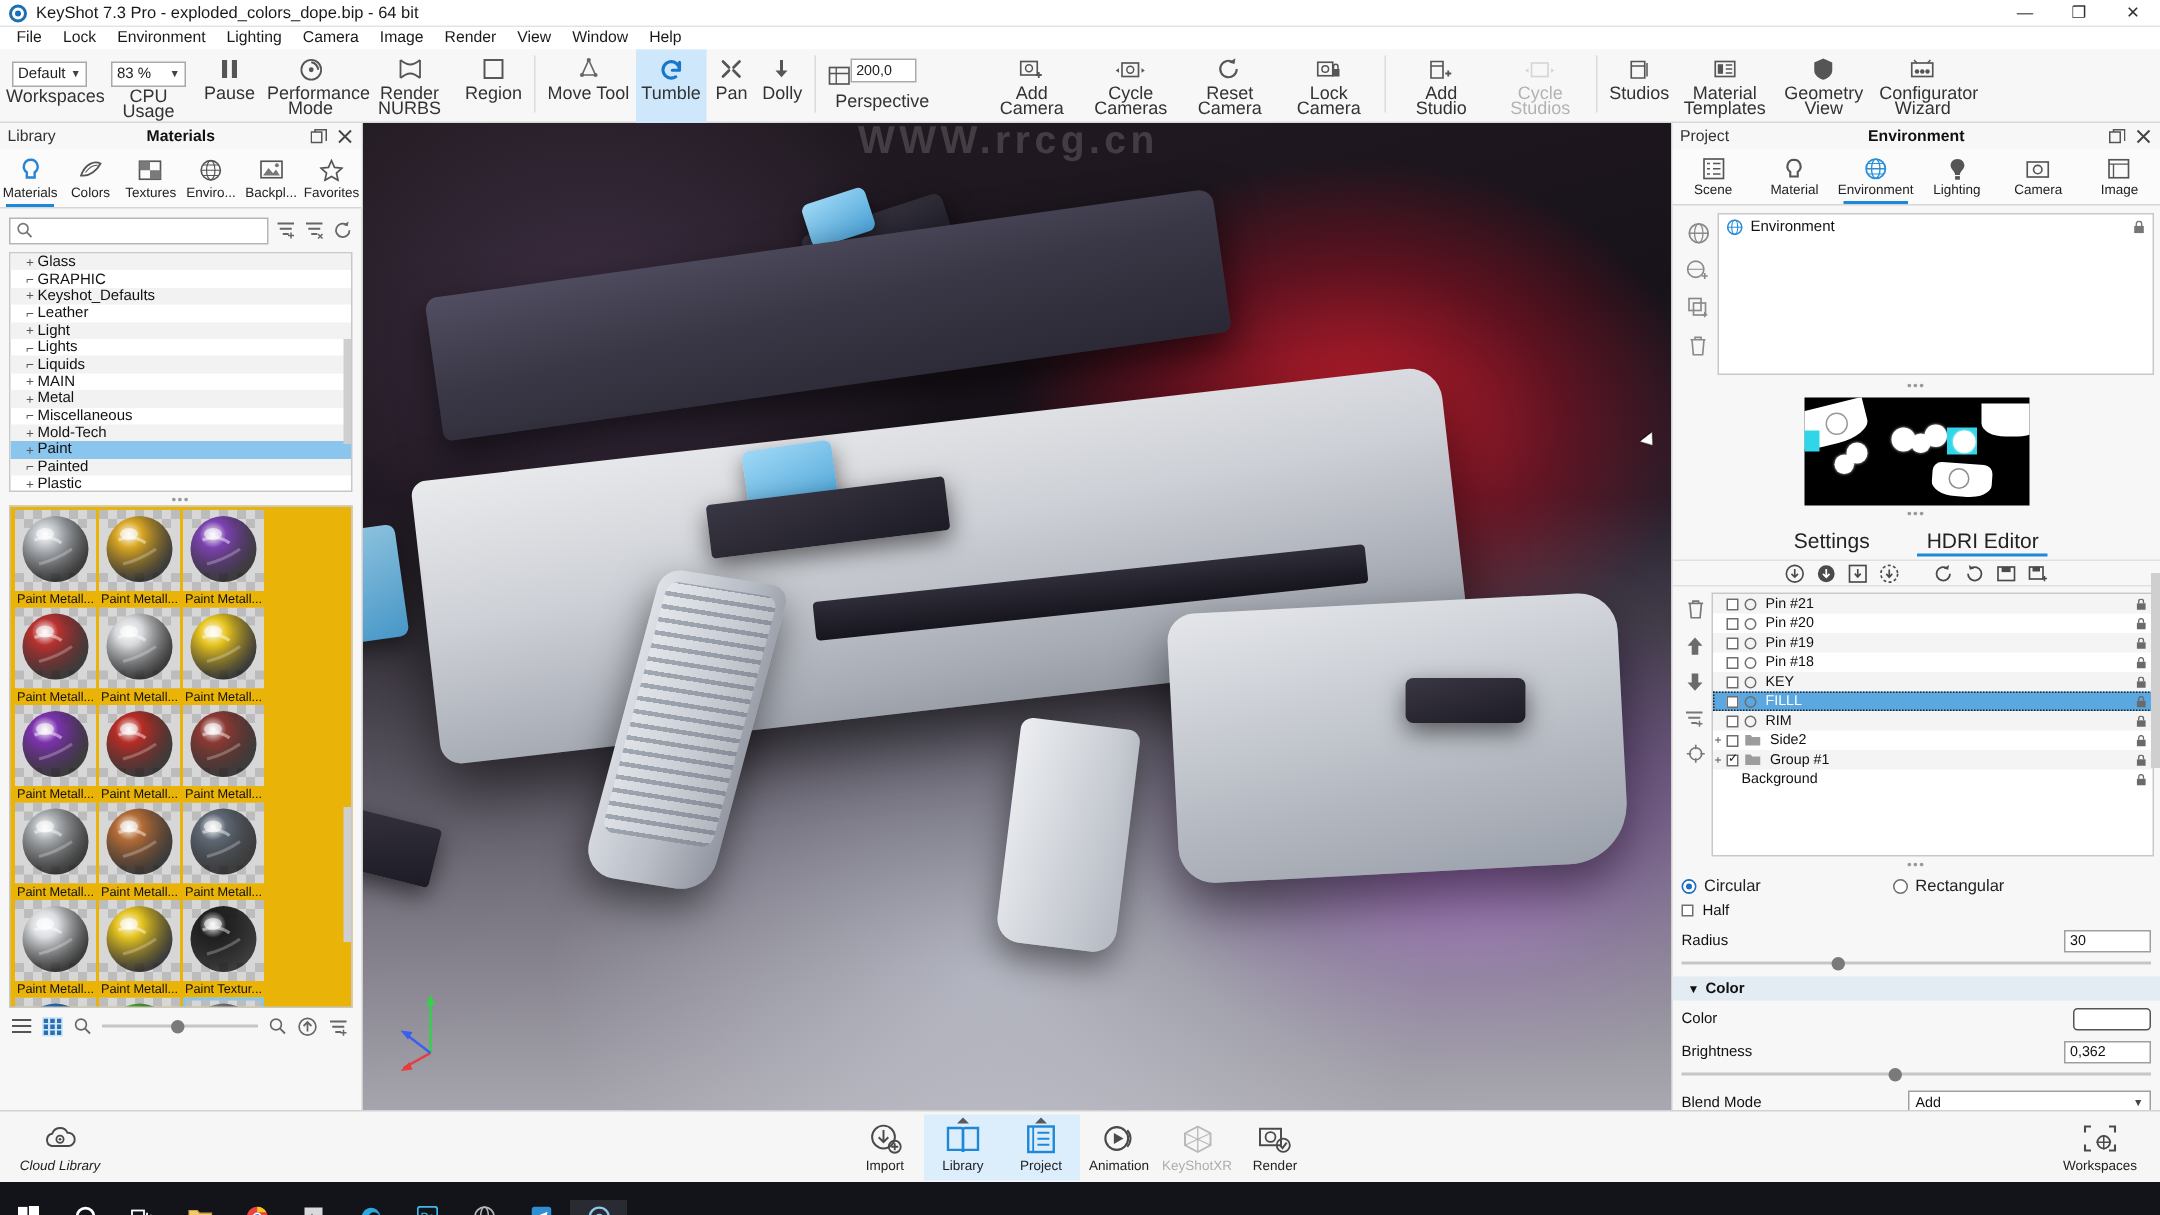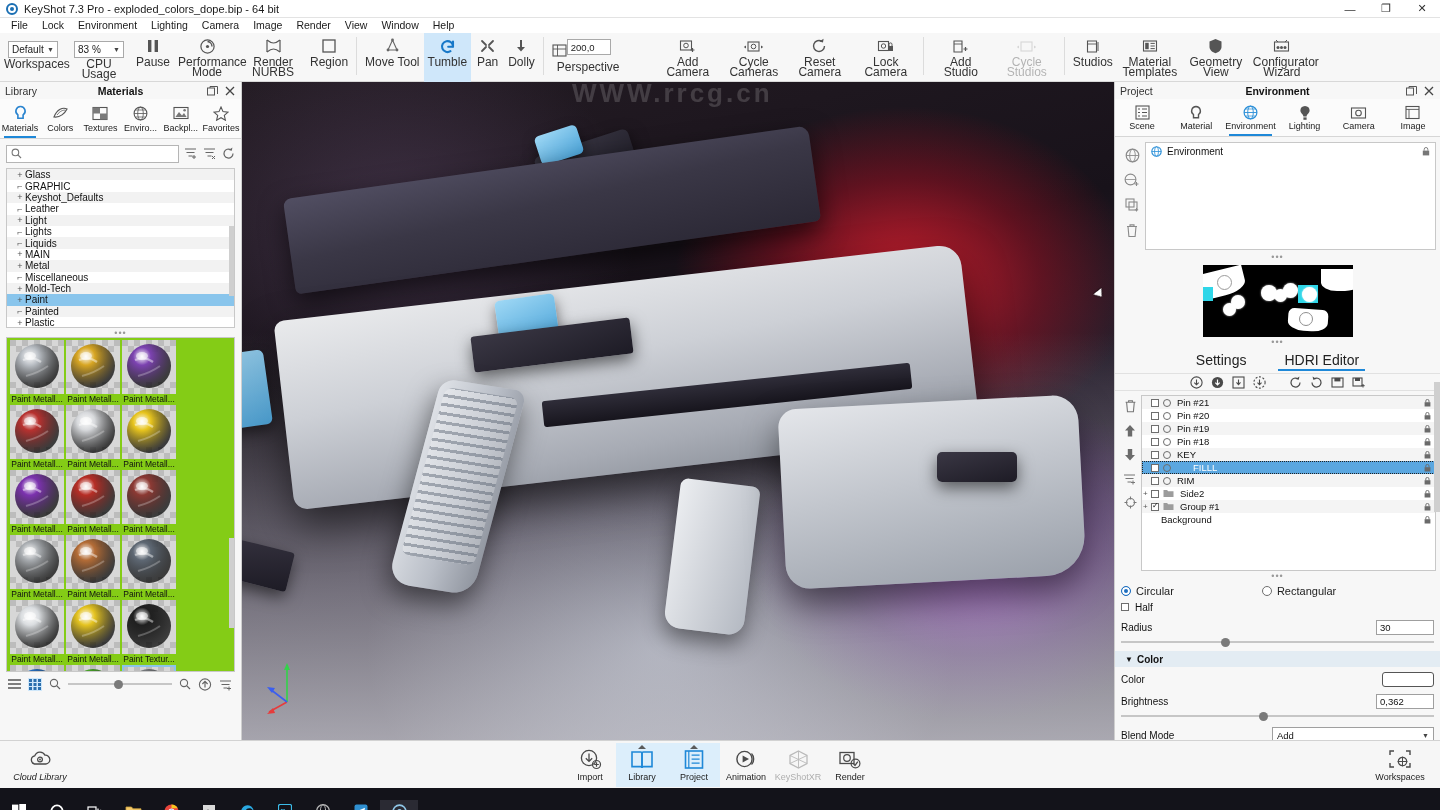--- a/index.html
+++ b/index.html
@@ -69,21 +69,21 @@
   .srIcon{ color:#777; font-size:10px; }
   .tree{ margin:0 6px; height:160px; border:1px solid #c8c8c8; background:#fff; overflow:hidden;
     position:relative; }
   .trow{ height:11.4px; display:flex; align-items:center; font-size:10px; padding-left:8px; color:#111; }
   .trow:nth-child(even){ background:#f2f2f2; }
   .trow.sel{ background:#89c5ec; }
   .texp{ width:10px; color:#555; font-size:9px; text-align:center; }
   .tscroll{ position:absolute; right:0; top:36%; width:5px; height:70px; background:#cfcfcf; }
   .dotgrip{ height:9px; display:flex; align-items:center; justify-content:center;
     color:#999; letter-spacing:1px; font-size:9px; }
-  .grid{ margin:0 6px; height:335px; border:1px solid #c8c8c8; background:#84cc16;
+  .grid{ margin:0 6px; height:335px; border:1px solid #c8c8c8; background:#eab308;
     overflow:hidden; position:relative; }
   .gridinner{ display:flex; flex-wrap:wrap; padding:2px 2px 0 2px; width:226px; }
   .cell{ width:54px; margin:0 1px 1px 1px; }
   .sph{ width:54px; height:54px; display:block; }
   .cellLabel{ font-size:8.5px; color:#111; text-align:center; line-height:10px;
     white-space:nowrap; overflow:hidden; }
   .cell.sel .sph{ outline:2px solid #8bc4e8; outline-offset:-2px; }
   .gscroll{ position:absolute; right:0; top:200px; width:5px; height:90px; background:#cfcfcf; }
   .libfoot{ height:24px; display:flex; align-items:center; padding:0 8px; gap:7px; }
   .zslider{ flex:1; height:10px; position:relative; display:flex; align-items:center; }
@@ -1703,21 +1703,21 @@
             <span class="lockico">
               <svg width="7" height="8" viewBox="0 0 7 8">
                 <rect x="0.6" y="3.2" width="5.8" height="4.3" fill="#6a6a6a"></rect>
                 <path d="M1.8 3.2 V2 a1.6 1.6 0 0 1 3.2 0 V3.2" fill="none" stroke="#6a6a6a" stroke-width=".9"></path>
               </svg>
             </span>
           </div>
           <div class="pinrow sel">
             <span class="cbox"></span>
             <span class="ocircle"></span>
-            <span style="margin-left:18px">FILLL</span>
+            <span style="margin-left:2px">FILLL</span>
             <span class="lockico">
               <svg width="7" height="8" viewBox="0 0 7 8">
                 <rect x="0.6" y="3.2" width="5.8" height="4.3" fill="#6a6a6a"></rect>
                 <path d="M1.8 3.2 V2 a1.6 1.6 0 0 1 3.2 0 V3.2" fill="none" stroke="#6a6a6a" stroke-width=".9"></path>
               </svg>
             </span>
           </div>
           <div class="pinrow">
             <span class="cbox"></span>
             <span class="ocircle"></span>

